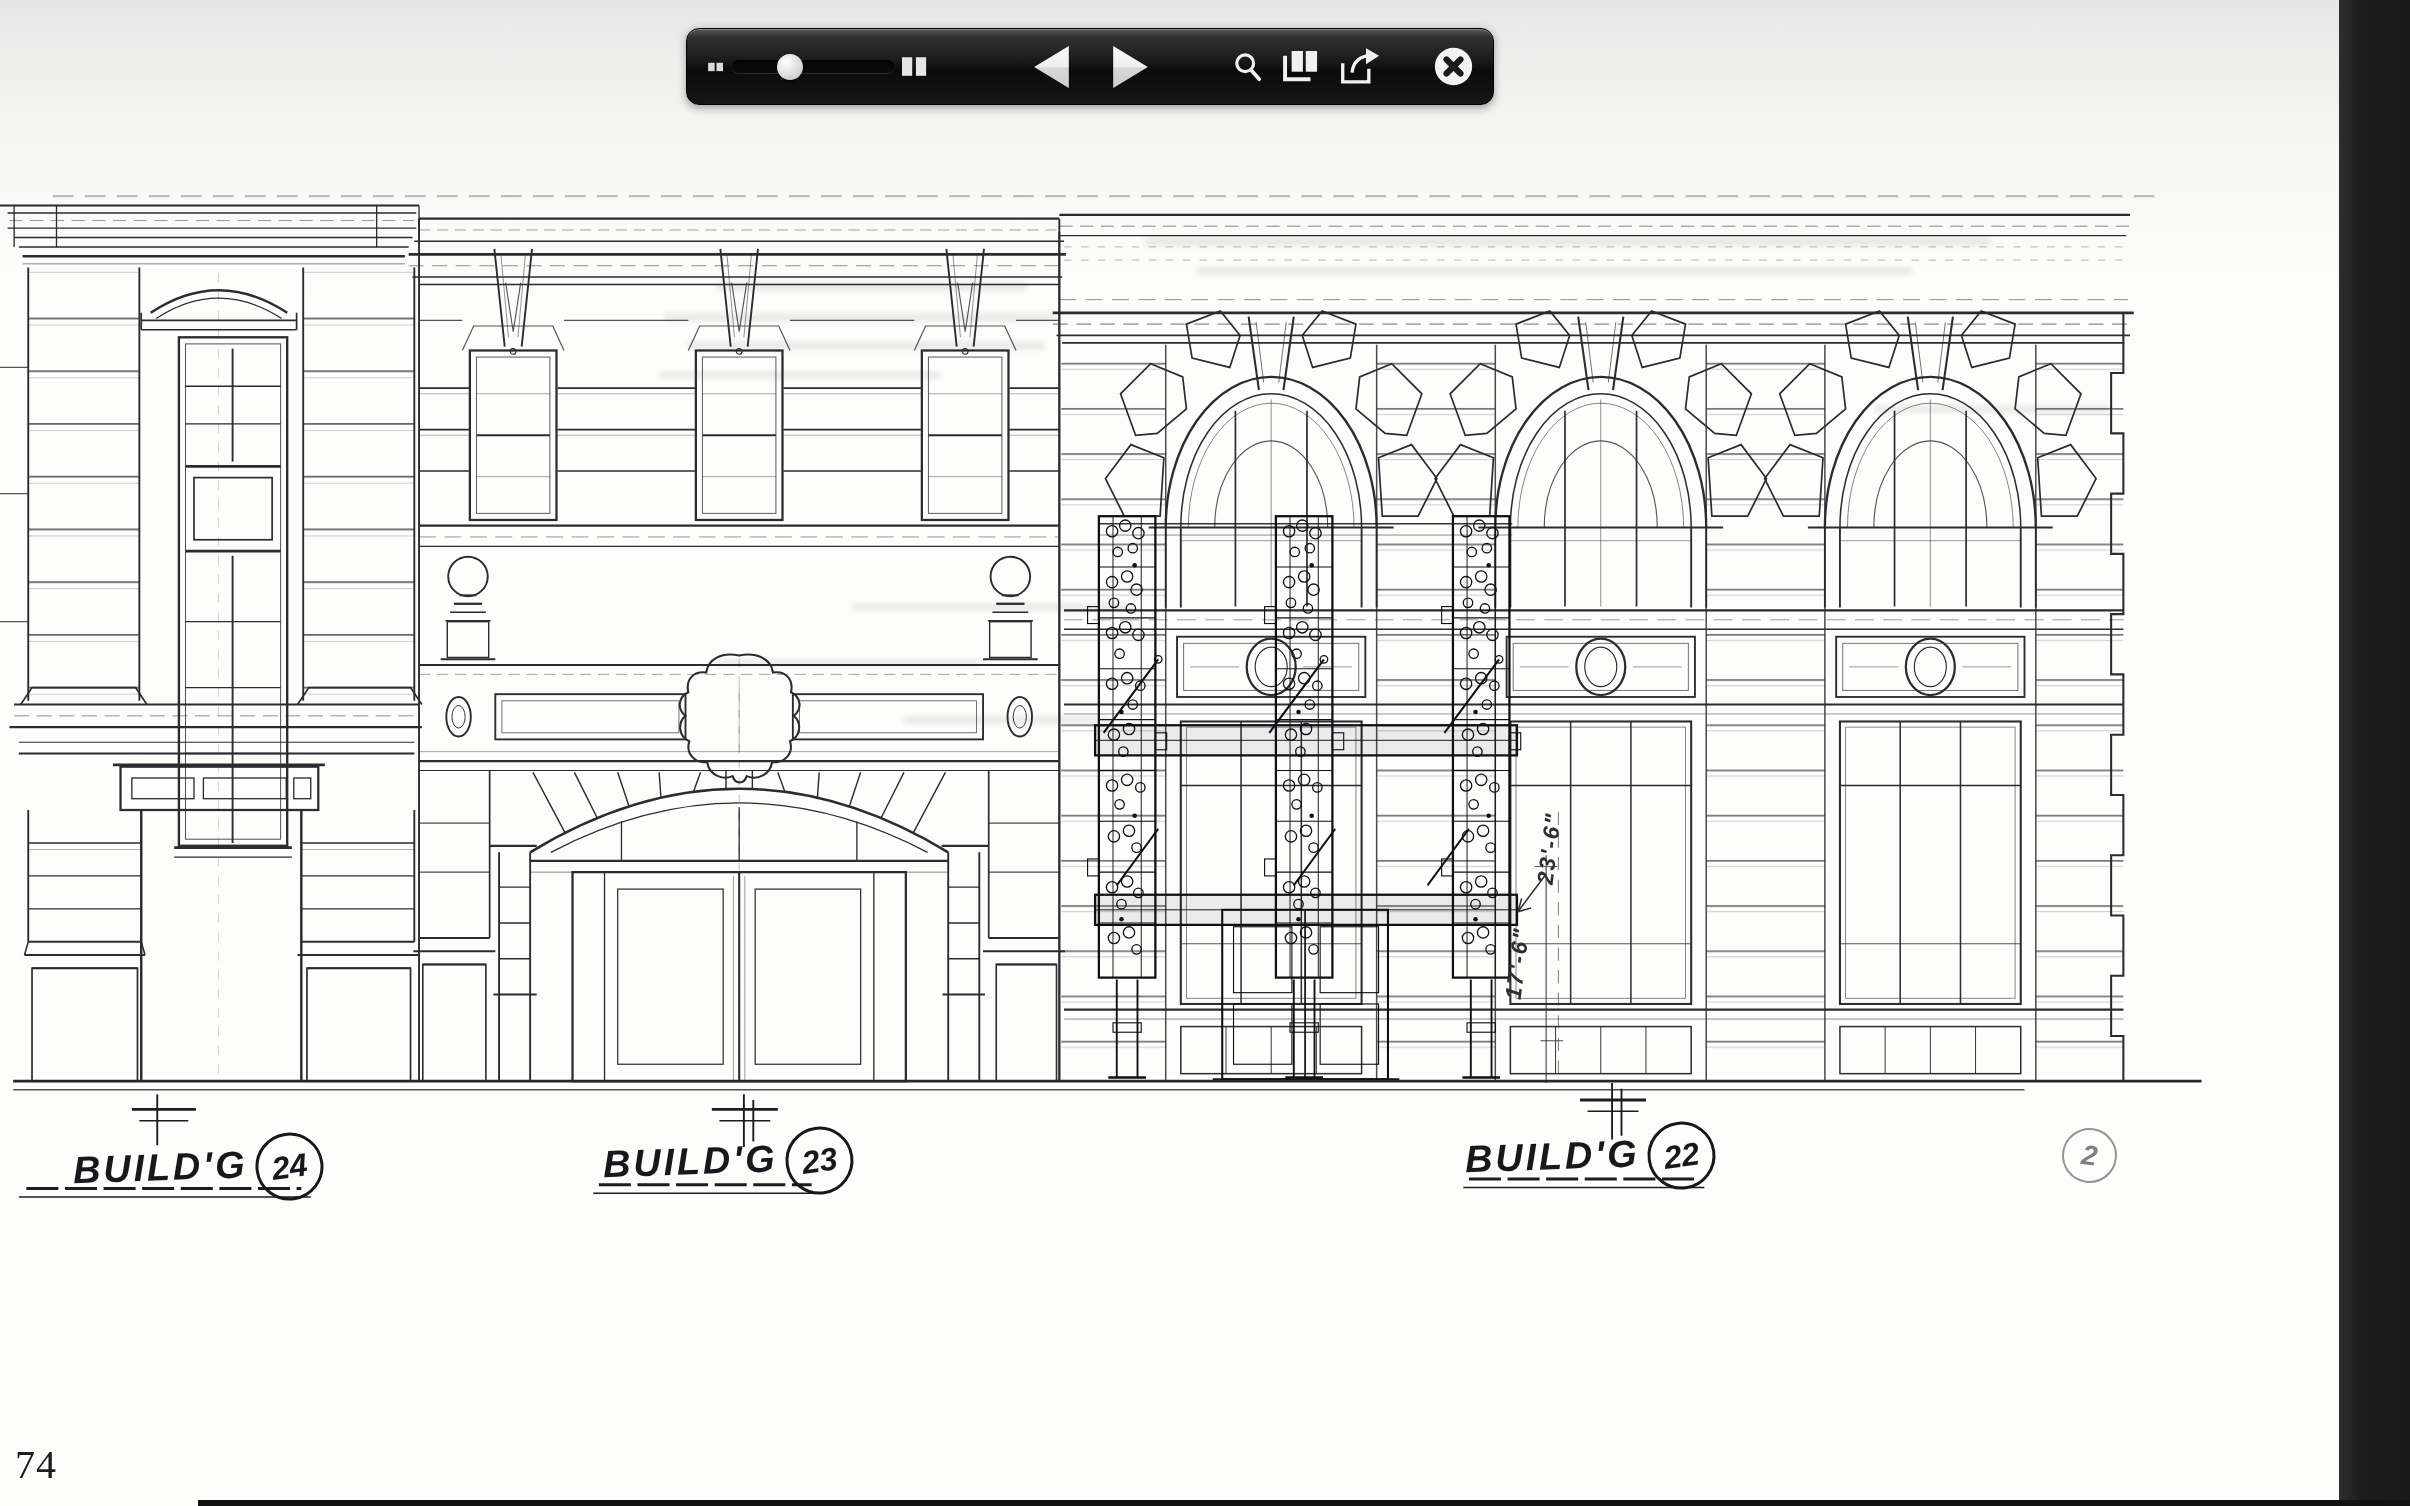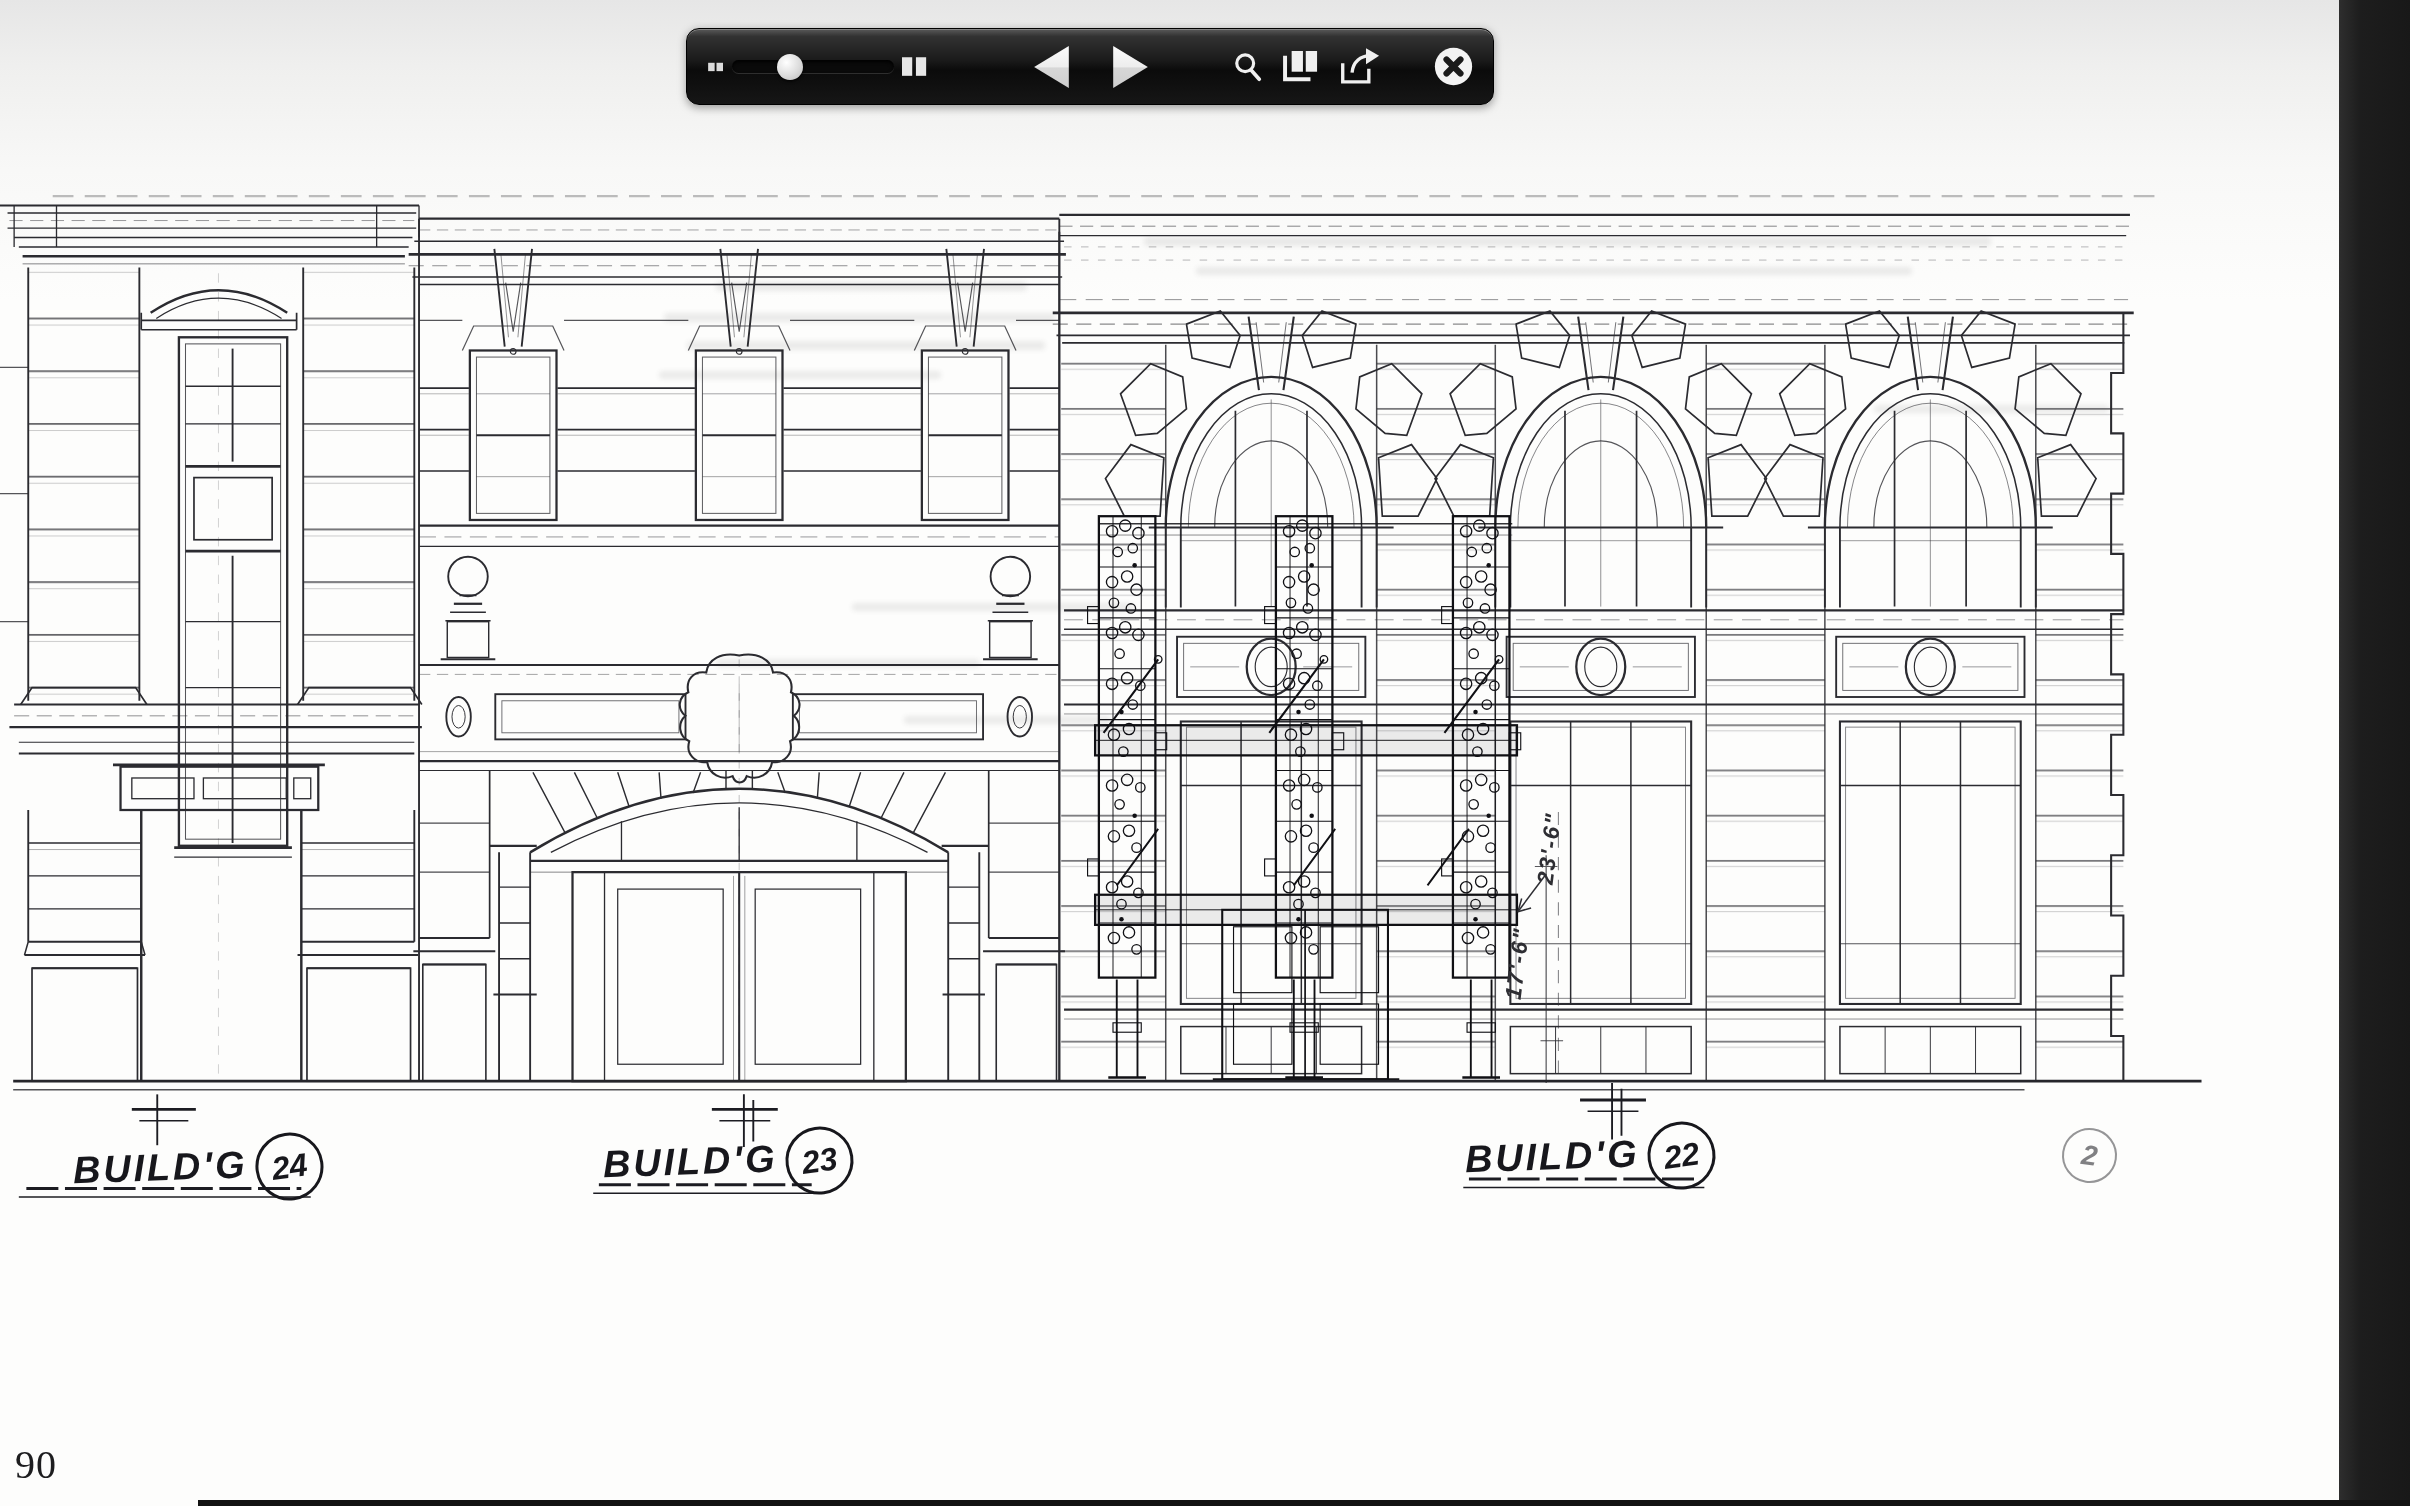--- a/index.html
+++ b/index.html
@@ -415,21 +415,21 @@
   <div class="bldg-label" style="left:1465px;top:1121px;">
     <span>BUILD'G</span>
     <span class="num-circle">22</span>
   </div>
 
   <div class="dim" id="dim1">23'-6"</div>
   <div class="dim" id="dim2">17'-6"</div>
 
   <div class="sheet-circle">2</div>
 
-  <div class="page-number">90</div>
+  <div class="page-number">74</div>
 </div>
 
 <div class="right-strip"></div>
 <div class="bottom-strip"></div>
 
 <div class="toolbar">
 
   <svg class="t-abs" style="left:21px;top:31px;" width="17" height="13" viewBox="0 0 18 14">
     <rect x="0" y="3" width="7" height="9" fill="#dcdcdc"></rect>
     <rect x="9" y="3" width="7" height="9" fill="#dcdcdc"></rect>

